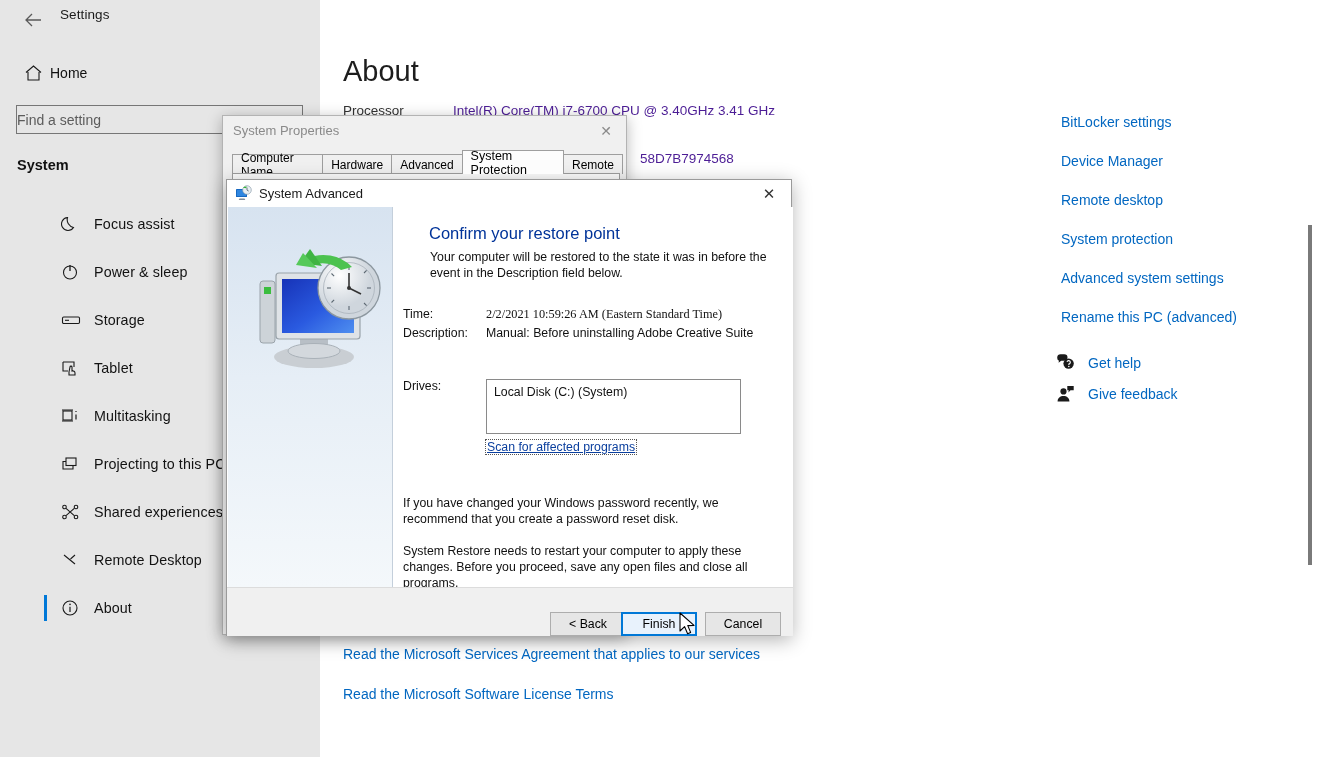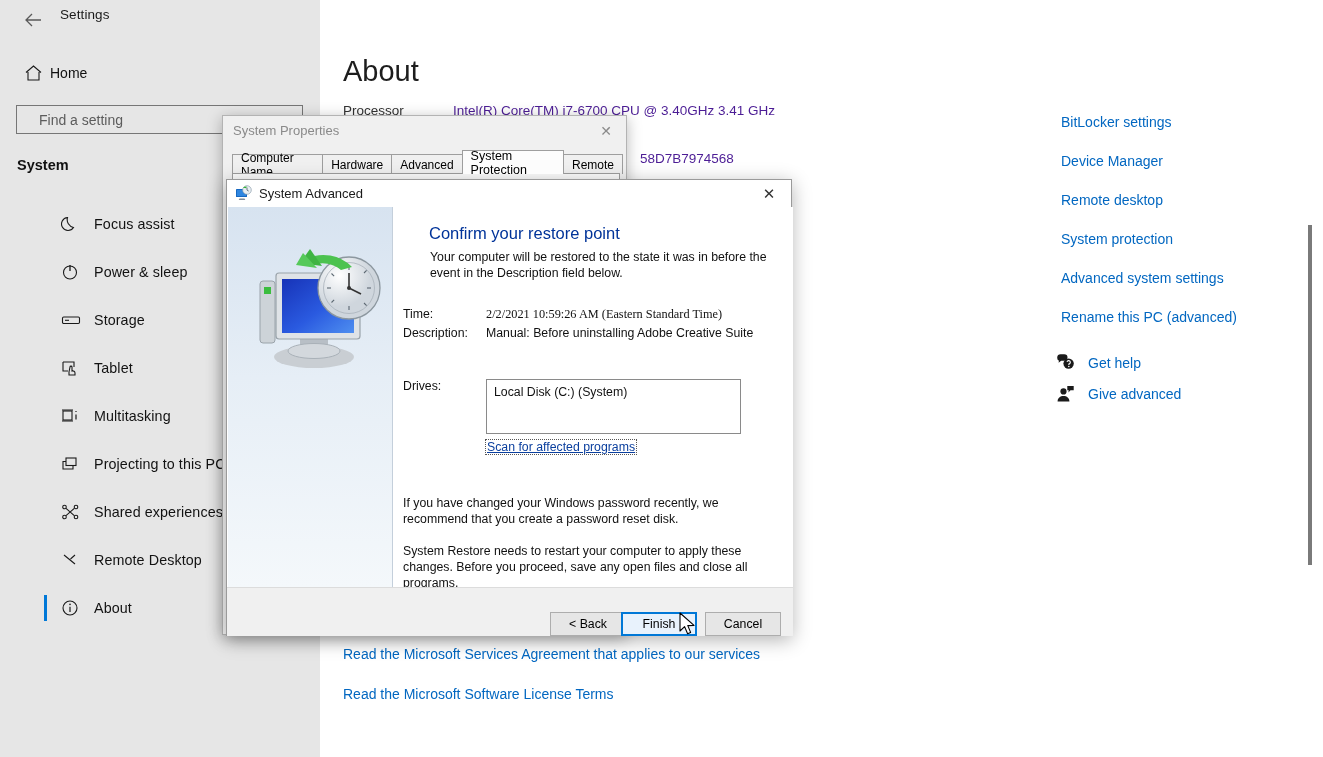--- a/index.html
+++ b/index.html
@@ -27,21 +27,21 @@
   }
   .home-row {
     position: absolute; left: 16px; top: 58px; width: 288px; height: 30px;
     display: flex; align-items: center;
   }
   .home-row .ico { width: 34px; display:flex; align-items:center; justify-content:center; color:#1a1a1a; }
   .home-row .lbl { font-size: 14px; color: #101010; }
   .search-box {
     position: absolute; left: 16px; top: 105px; width: 287px; height: 29px;
     border: 1px solid #767676; background: #e6e6e6;
-    display: flex; align-items: center; padding-left: 22px;
+    display: flex; align-items: center; padding-left: 0;
   }
   .search-box input {
     border: 0; outline: 0; background: transparent;
     font-family: "Liberation Sans", sans-serif; font-size: 14px; color: #5c5c5c;
     width: 100%;
   }
   .search-box input::placeholder { color: #5c5c5c; }
   .section-title {
     position: absolute; left: 17px; top: 157px;
     font-size: 14.5px; font-weight: bold; color: #111;
@@ -370,21 +370,21 @@
     </div>
 
     <div class="help-row" style="left:736px; top:385px;">
       <span class="hico">
         <svg width="19" height="17" viewBox="0 0 19 17">
           <circle cx="7.5" cy="6.4" r="3.1" fill="#1a1a1a"></circle>
           <path d="M1.6 16.4 c0-3.4 2.6-5.4 5.9-5.4 s5.9 2 5.9 5.4z" fill="#1a1a1a"></path>
           <path d="M11.3 1 h6.4 v4.3 h-3.2 l-2.1 2.1 .3-2.1 h-1.4z" fill="#1a1a1a"></path>
         </svg>
       </span>
-      <span class="hlbl">Give advanced</span>
+      <span class="hlbl">Give feedback</span>
     </div>
 
   </div>
 
   <div class="page-scrollbar"></div>
 
   <div class="sysprops">
     <div class="sysprops-title">System Properties</div>
     <div class="sysprops-close">
       <span>✕</span>

